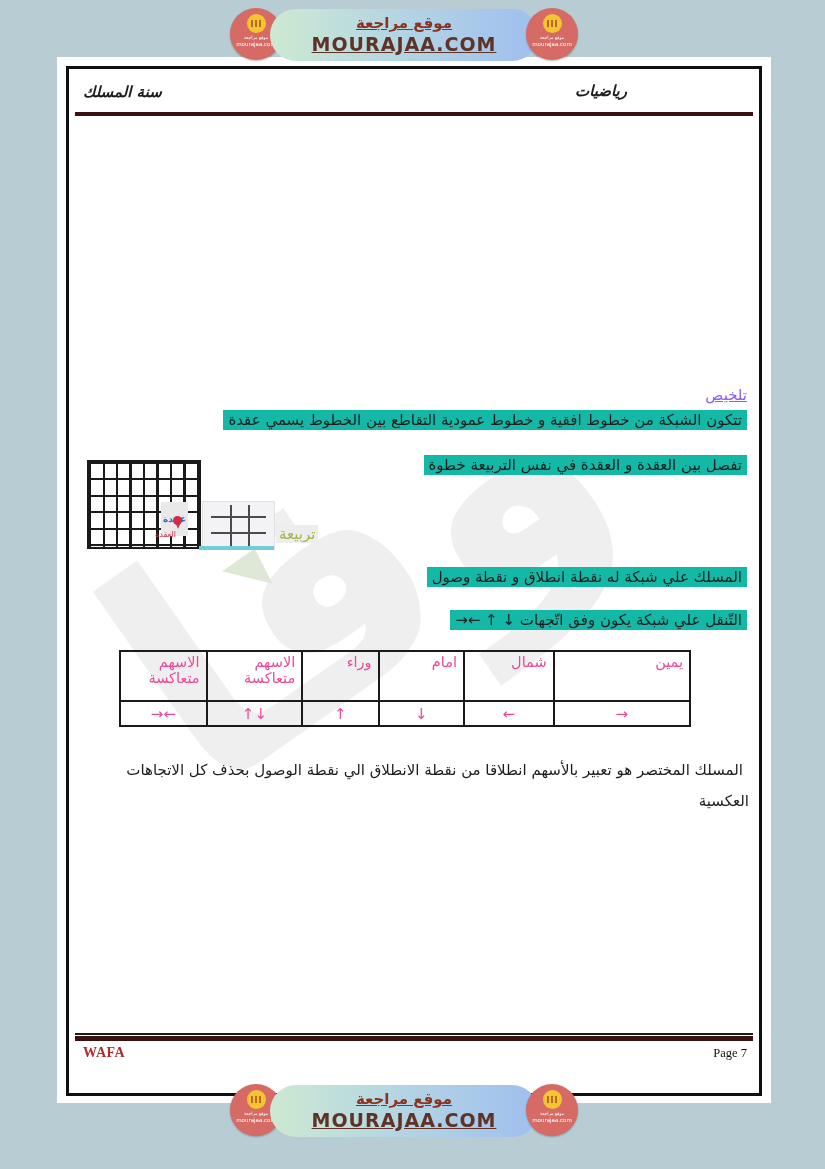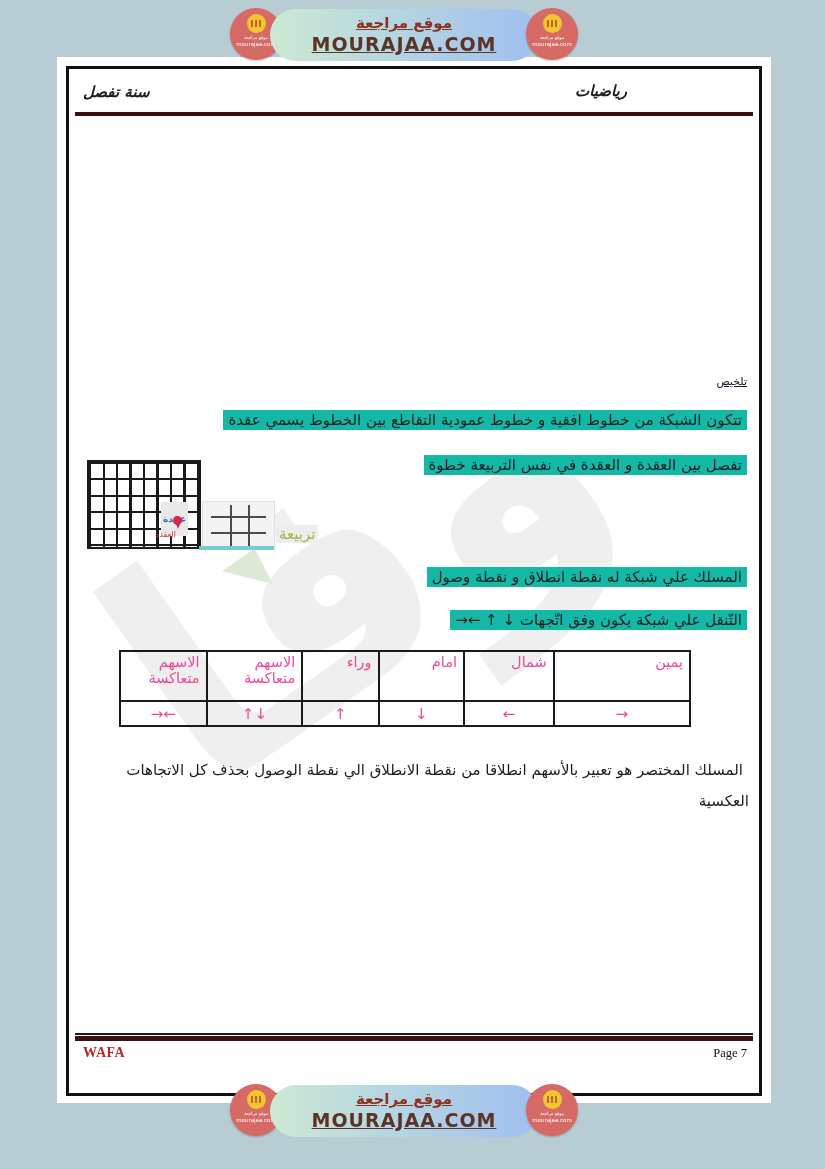--- a/index.html
+++ b/index.html
@@ -47,21 +47,21 @@
   }
   .z{position:absolute;z-index:2;}
   
   .hdr-grade{left:14px;top:14px;font-size:17px;font-weight:bold;font-style:italic;color:#c42127;}
   .hdr-subject{right:132px;top:13px;font-size:16px;font-weight:bold;font-style:italic;color:#c42127;}
   .hdr-rule{left:6px;right:6px;top:43px;height:4px;background:#3a1010;}
   
   .ar{direction:rtl;font-size:15px;color:#1d1d1d;white-space:nowrap;}
   .hl{background:#14b8a6;padding:1px 5px;}
   .lesson-title{left:165px;top:258px;color:#2fa9cd;text-decoration:underline;font-size:15px;}
-  .summary{right:12px;top:306px;color:#0f172a;text-decoration:underline;font-size:11px;}
+  .summary{right:12px;top:317px;color:#8b5cf6;text-decoration:underline;font-size:15px;}
   .p1a{right:12px;top:342px;} .p1b{right:12px;top:387px;}
   .p2{right:12px;top:499px;} .p3{right:12px;top:542px;}
   .p4a{right:16px;top:692px;} .p4b{right:10px;top:723px;}
   
   .gridfig{
     left:18px;top:391px;width:110px;height:85px;border:2px solid #1a1a1a;background:#fff;
     background-image:
       repeating-linear-gradient(to right,#1a1a1a 0 2px,transparent 2px 13.5px),
       repeating-linear-gradient(to bottom,#1a1a1a 0 2px,transparent 2px 16.5px);
   }
@@ -114,21 +114,21 @@
   </div>
 </div>
 
 <div class="sheet">
   <div class="frame">
     <div class="frame-inner">
 
       <div class="watermark">وفا</div>
       <div class="green-tri"></div>
 
-      <div class="z ar hdr-grade">سنة تفصل</div>
+      <div class="z ar hdr-grade">سنة المسلك</div>
       <div class="z ar hdr-subject">رياضيات</div>
       <div class="z hdr-rule"></div>
 
       <div class="z ar summary">تلخيص</div>
 
       <div class="z ar p1a"><span class="hl">تتكون الشبكة من خطوط افقية و خطوط عمودية التقاطع بين الخطوط يسمي عقدة</span></div>
       <div class="z ar p1b"><span class="hl">تفصل بين العقدة و العقدة في نفس التربيعة خطوة</span></div>
 
       <div class="z gridfig"></div>
       <div class="z node-label">عقدة</div>

